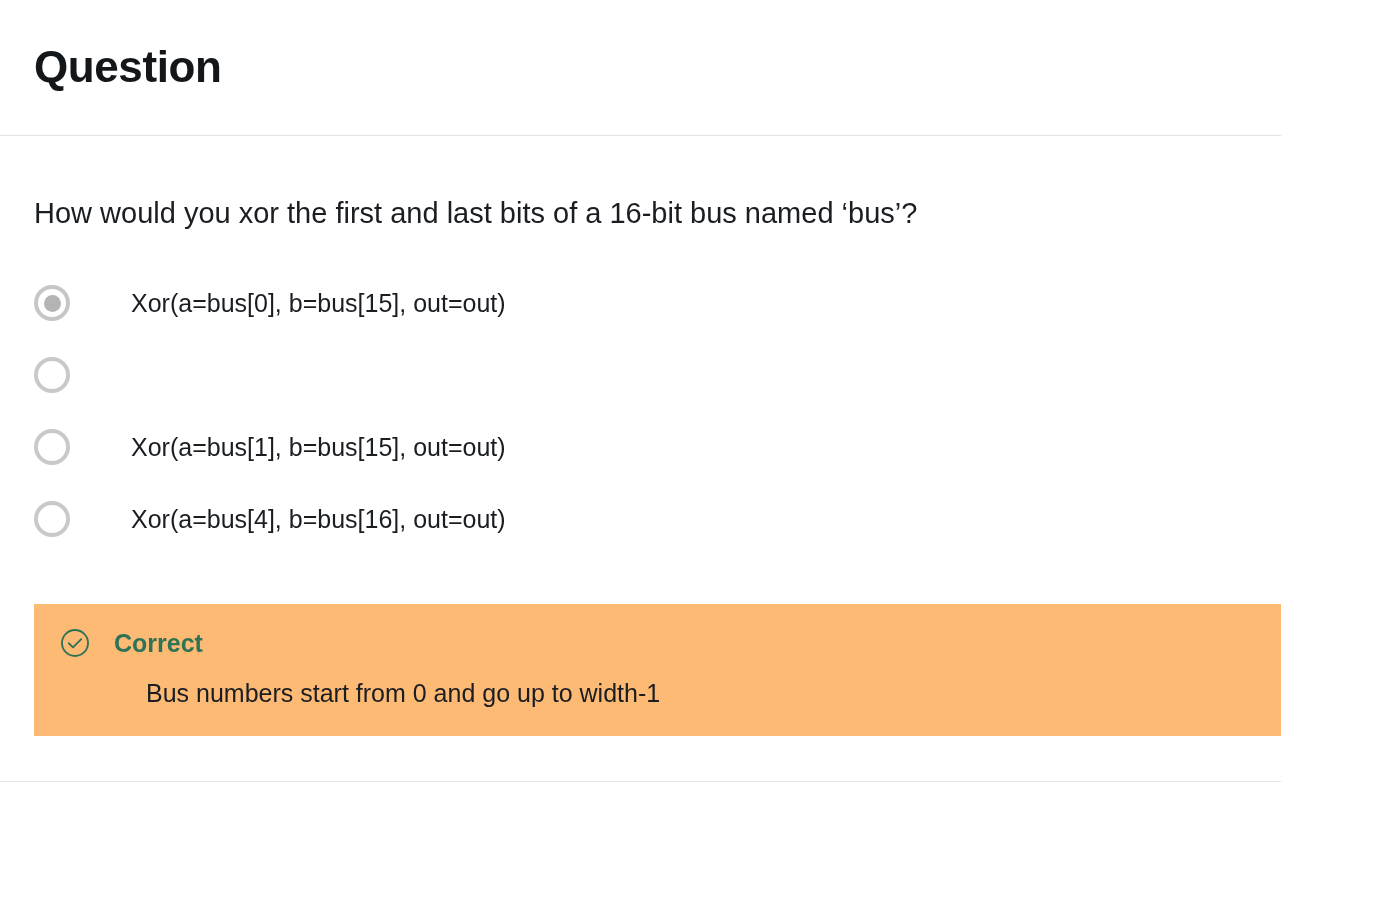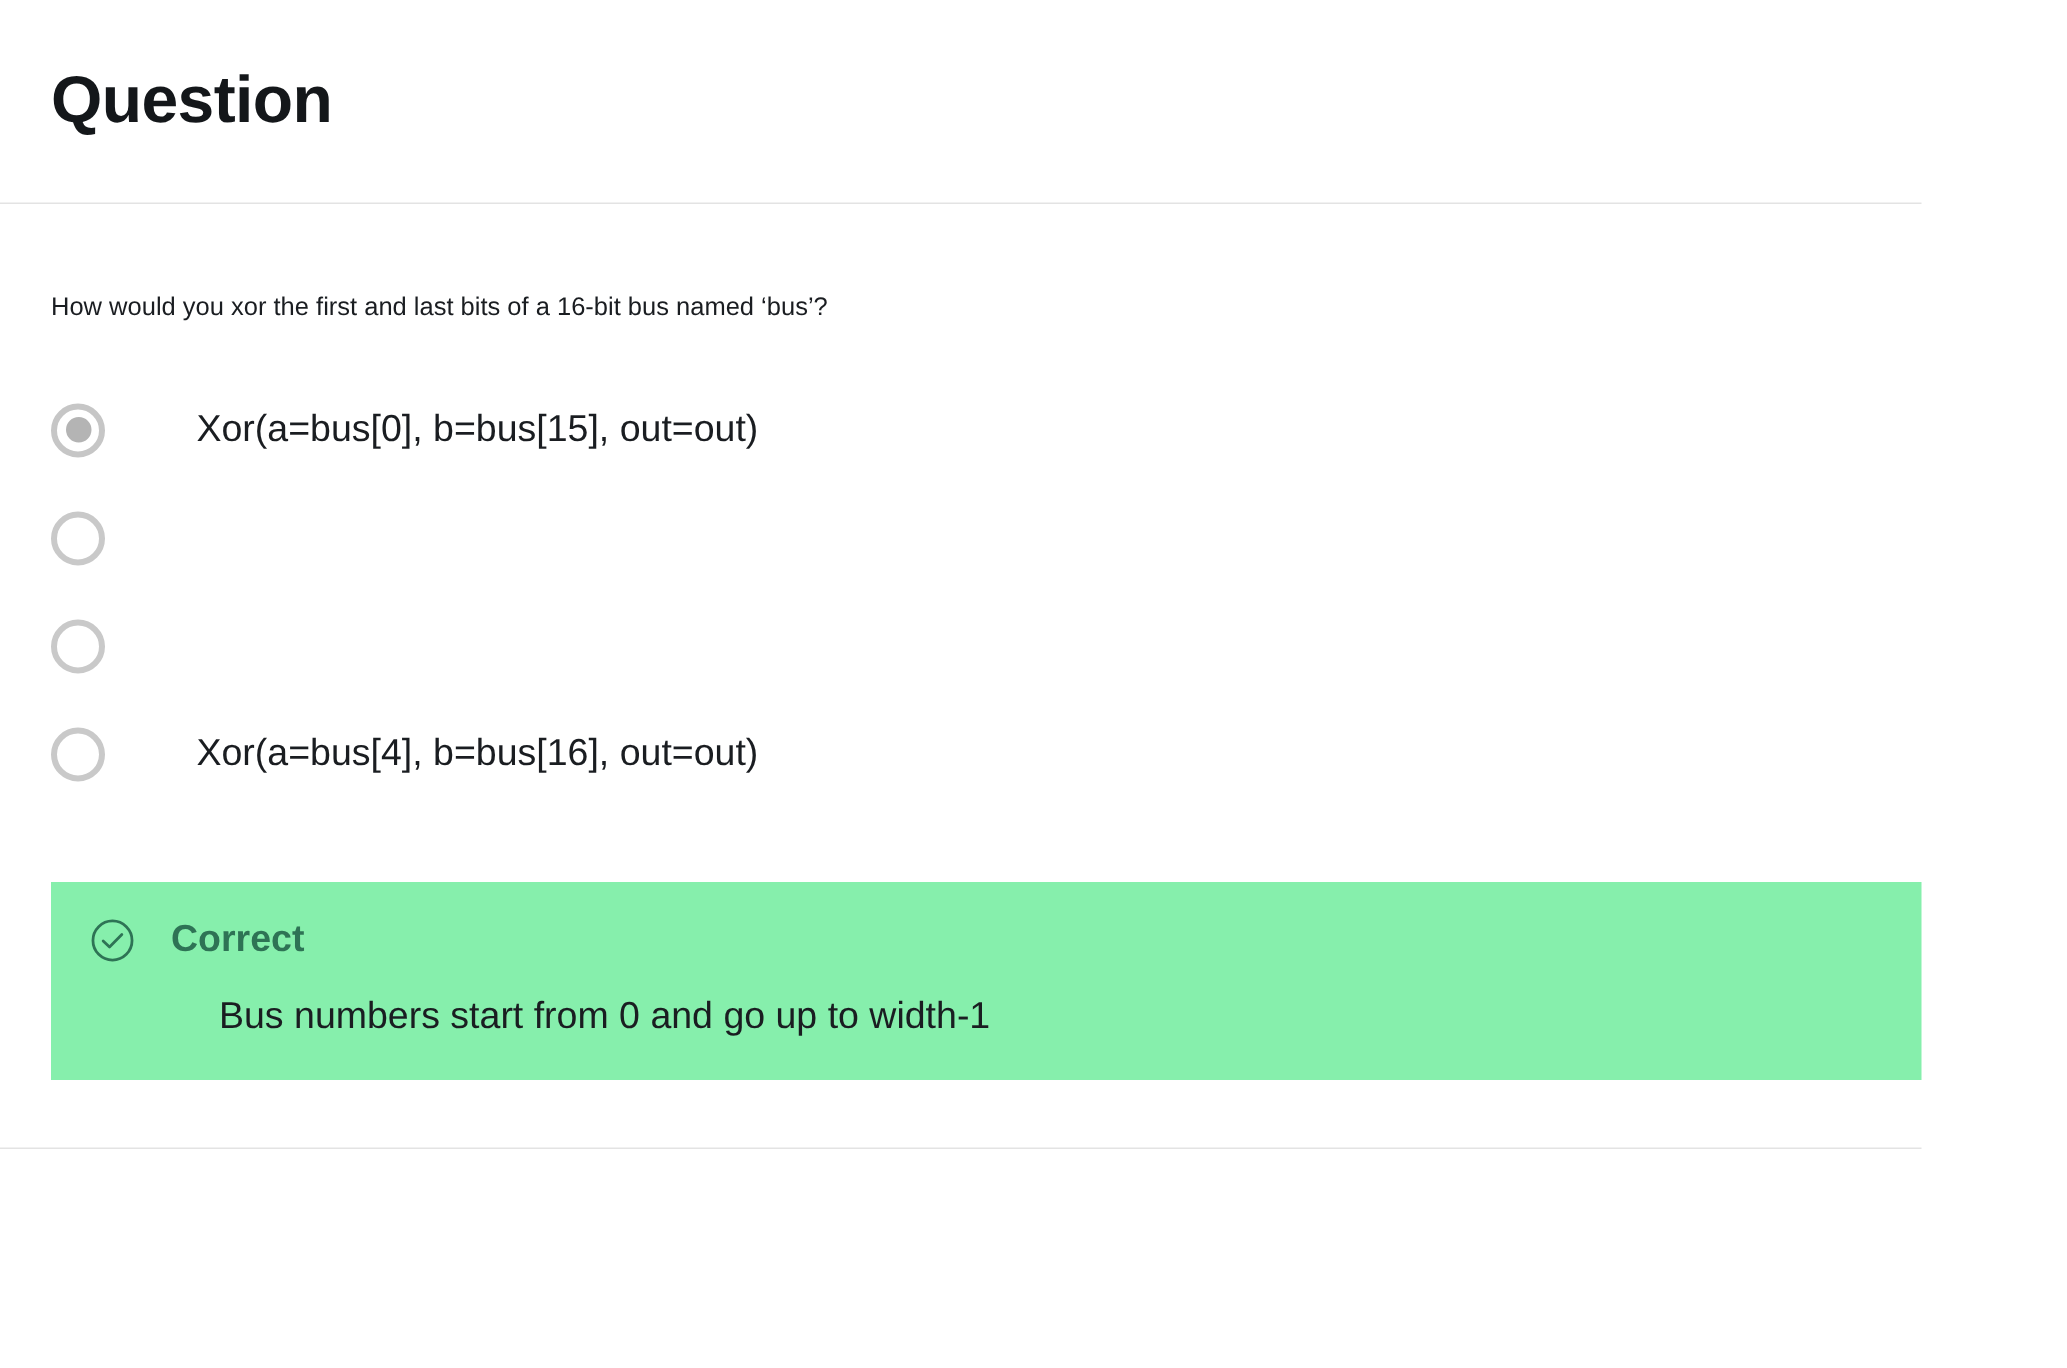--- a/index.html
+++ b/index.html
@@ -48,21 +48,21 @@
   }
 
   
   .body {
     padding: 0;
   }
 
   .question-text {
     margin: 0;
     padding: 58px 34px 0 34px;
-    font-size: 17px;
+    font-size: 29px;
     line-height: 1.35;
     font-weight: 400;
     color: #1a1d21;
   }
 
   .options {
     margin: 0;
     padding: 34px 0 0 0;
     list-style: none;
   }
@@ -106,21 +106,21 @@
     padding-left: 22px;
     font-size: 25px;
     line-height: 1;
     color: #1a1d21;
     white-space: nowrap;
   }
 
   
   .feedback {
     margin: 49px 0 0 34px;
-    background: #86efac;
+    background: #fdba74;
     padding: 22px 0 26px 0;
     box-sizing: border-box;
     min-height: 132px;
   }
 
   .feedback-head {
     display: flex;
     align-items: center;
     padding-left: 24px;
   }
@@ -170,20 +170,21 @@
         <span class="radio selected"></span>
         <span class="option-label">Xor(a=bus[0], b=bus[15], out=out)</span>
       </li>
 
       <li class="option-row">
         <span class="radio"></span>
       </li>
 
       <li class="option-row">
         <span class="radio"></span>
+        <span class="option-label">Xor(a=bus[1], b=bus[15], out=out)</span>
       </li>
 
       <li class="option-row">
         <span class="radio"></span>
         <span class="option-label">Xor(a=bus[4], b=bus[16], out=out)</span>
       </li>
 
     </ul>
 
     <div class="feedback">

